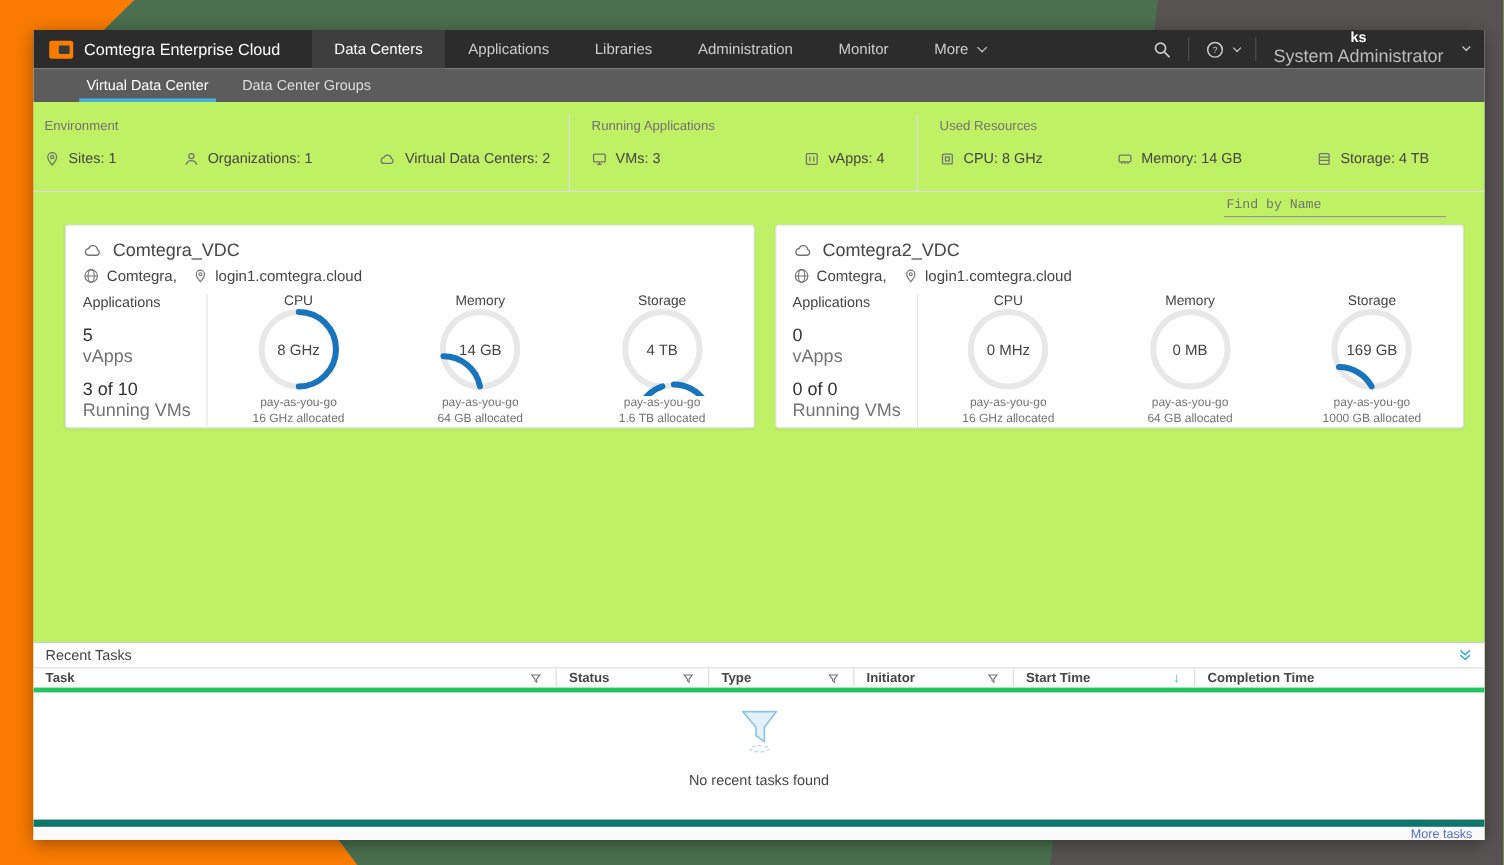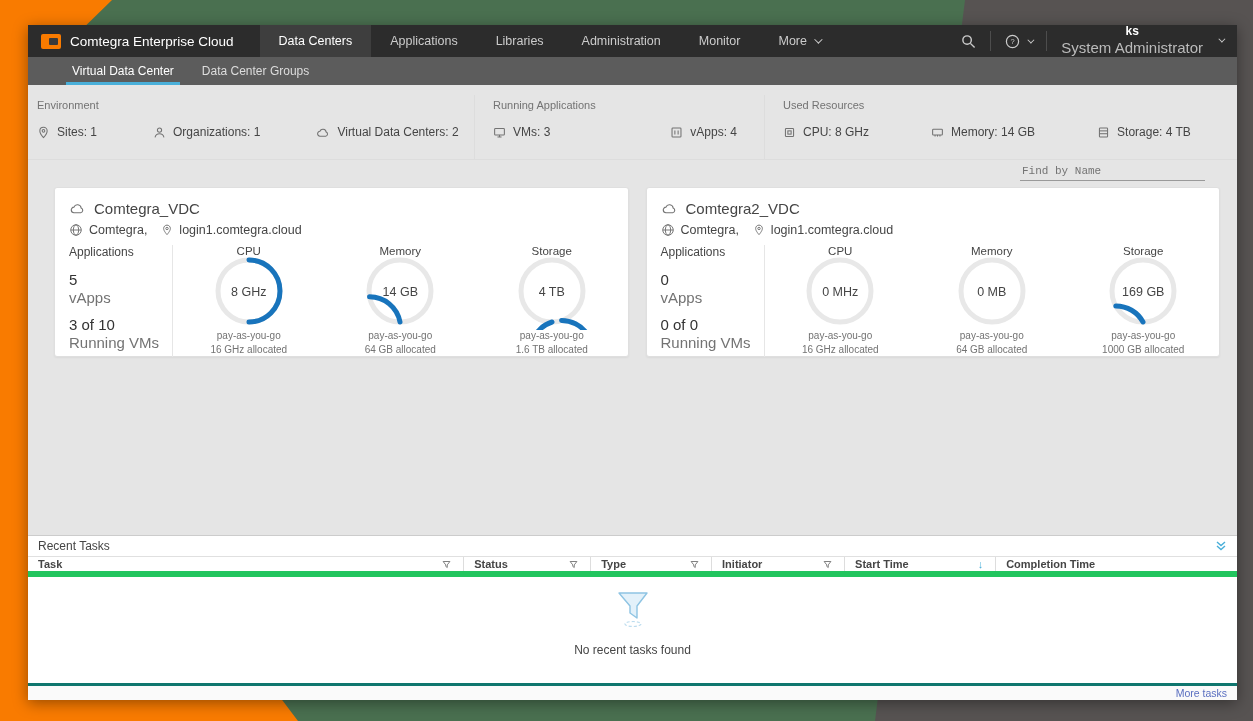--- a/index.html
+++ b/index.html
@@ -34,21 +34,21 @@
   .user-initials { color:#fff; font-size:12px; font-weight:bold; }
   .user-role { color:#bbb; font-size:15px; }
 
   
   .subnav { height:28px; background:#5c5c5c; display:flex; align-items:stretch; padding-left:30px; flex:0 0 auto; }
   .subtab { display:flex; align-items:center; padding:0 14px; font-size:12px; color:#ddd; cursor:pointer; position:relative; white-space:nowrap; }
   .subtab.active { color:#fff; }
   .subtab.active::after { content:""; position:absolute; left:8px; right:8px; bottom:0; height:3px; background:var(--accent-blue,#49afd9); }
 
   
-  .content { flex:1 1 auto; display:flex; flex-direction:column; position:relative; background:#e5e5e5; }
+  .content { flex:1 1 auto; display:flex; flex-direction:column; position:relative; background:#bef264; }
 
   .statsbar { display:flex; padding:10px 0 0 0; border-bottom:1px solid #ddd; height:75px; flex:0 0 auto; }
   .stat-group { padding:4px 0 0 9px; }
   .stat-group + .stat-group { border-left:1px solid #ddd; padding-left:18px; }
   .sg-env { width:446px; }
   .sg-run { width:290px; }
   .sg-used { flex:1; }
   .stat-title { font-size:11px; color:#737373; margin-bottom:14px; }
   .stat-items { display:flex; }
   .sg-env .stat-items { gap:56px; }
@@ -81,32 +81,32 @@
   .gauge-wrap { position:relative; width:74px; height:70px; }
   .gauge-wrap svg { position:absolute; left:0; top:-3px; }
   .gauge-value { position:absolute; left:0; right:0; top:26px; text-align:center; font-size:12.5px; color:#454545; }
   .gauge-plan { font-size:10px; color:#737373; line-height:14px; }
 
   
   .tasks { margin-top:auto; flex:0 0 auto; background:#fff; border-top:1px solid #ccc; }
   .tasks-header { height:21px; display:flex; align-items:center; padding:0 10px; border-bottom:1px solid #e0e0e0; }
   .tasks-title { font-size:12px; color:#454545; }
   .tasks-collapse { margin-left:auto; cursor:pointer; color:var(--accent-blue,#49afd9); display:flex; }
-  .task-cols { display:flex; height:20px; border-bottom:6px solid #22c55e; }
+  .task-cols { display:flex; height:20px; border-bottom:4px solid #22c55e; }
   .task-col { display:flex; align-items:center; font-size:11px; font-weight:bold; color:#454545; padding:0 10px; position:relative; }
   .task-col + .task-col { border-left:1px solid #ddd; }
   .task-col .colspace { flex:1; }
   .filter-icon { color:#737373; cursor:pointer; display:flex; margin-right:2px; }
   .sort-icon { color:var(--accent-blue,#49afd9); font-size:11px; cursor:pointer; margin-right:2px; }
   .c-task{width:36%;} .c-status{width:10.5%;} .c-type{width:10%;} .c-init{width:11%;} .c-start{width:12.5%;} .c-comp{width:20%;}
   .tasks-body { height:106px; display:flex; flex-direction:column; align-items:center; padding-top:12px; }
   .empty-funnel { margin-bottom:4px; }
   .empty-msg { font-size:12px; color:#454545; margin-top:10px; }
 
-  .footer { height:17px; background:#fafafa; border-top:3px solid #0f766e; display:flex; align-items:center;
+  .footer { height:17px; background:#fafafa; border-top:6px solid #0f766e; display:flex; align-items:center;
             justify-content:flex-end; padding:0 10px; flex:0 0 auto; }
   .more-tasks { font-size:10.5px; color:var(--link-blue,#5a6fc0); cursor:pointer; text-decoration:none; }
 </style>
 </head>
 <body>
 
 <div class="bg-dark"></div>
 <div class="bg-orange"></div>
 
 <div class="window">

